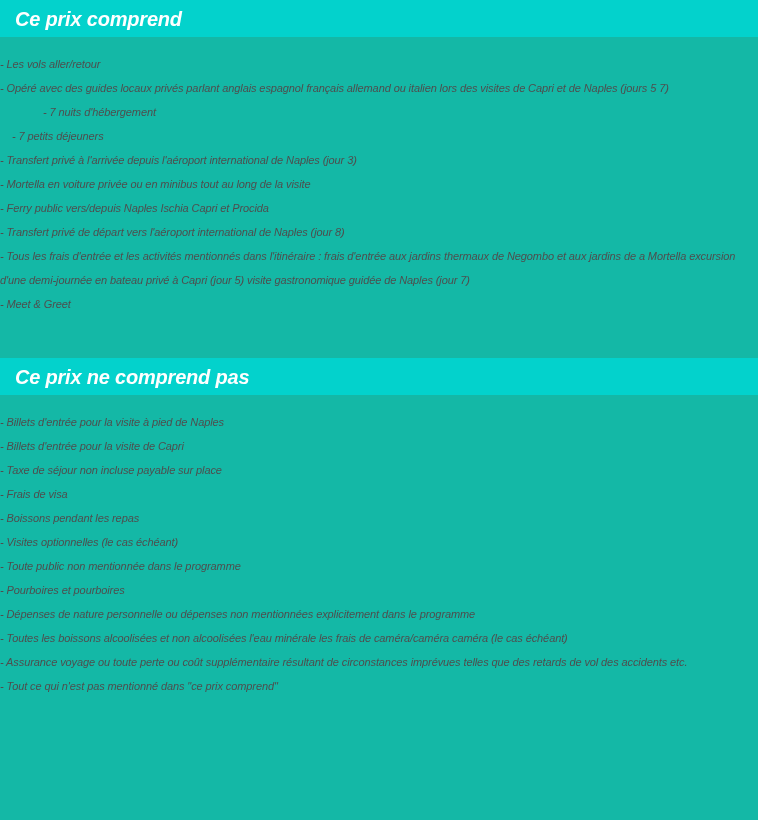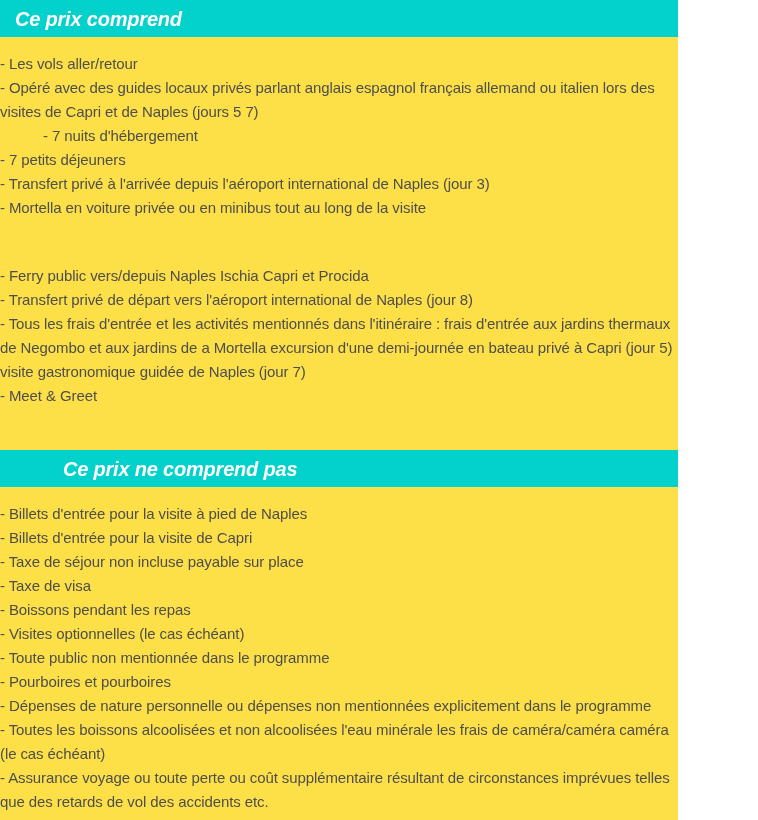--- a/index.html
+++ b/index.html
@@ -8,24 +8,24 @@
     padding: 0;
   }
   body {
     width: 758px;
     height: 820px;
     background: #ffffff;
     font-family: "Liberation Sans", sans-serif;
     overflow: hidden;
   }
   .page {
-    width: 678px;
+    width: 758px;
     height: 820px;
     position: relative;
-    background: #fde047;
+    background: #14b8a6;
   }
   .section {
     width: 100%;
   }
   .section-header {
     background: #03d2cc;
     height: 37px;
     display: flex;
     align-items: center;
     padding: 0 0 0 15px;
@@ -52,21 +52,22 @@
   .exclusions-body {
     padding-top: 15px;
   }
   .bullet-list {
     list-style: none;
     margin: 0;
     padding: 0;
   }
   .bullet-item {
     font-family: "Liberation Sans", sans-serif;
-    font-size: 15px;
+    font-style: italic;
+    font-size: 11px;
     line-height: 24px;
     color: #4e4e4e;
     padding: 0;
     margin: 0;
     text-indent: 0;
     word-spacing: 0px;
     letter-spacing: -0.1px;
   }
   .spacer-between-sections {
     height: 42px;
@@ -82,43 +83,43 @@
 
   <section class="section">
     <div class="section-header" style="background: rgb(3, 210, 204);">
       <span class="section-header-title" style="color: rgb(255, 255, 255);">Ce prix comprend</span>
     </div>
     <div class="section-body inclusions-body">
       <ul class="bullet-list" id="inclusions-list">
           <li class="bullet-item" style="color: rgb(78, 78, 78);">- Les vols aller/retour</li>
           <li class="bullet-item" style="color: rgb(78, 78, 78);">- Opéré avec des guides locaux privés parlant anglais espagnol français allemand ou italien lors des visites de Capri et de Naples (jours 5 7)</li>
           <li class="bullet-item" style="color: rgb(78, 78, 78); padding-left: 43px;">- 7 nuits d'hébergement</li>
-          <li class="bullet-item" style="color: rgb(78, 78, 78);">- 7 petits déjeuners</li>
+          <li class="bullet-item" style="color: rgb(78, 78, 78); padding-left: 12px;">- 7 petits déjeuners</li>
           <li class="bullet-item" style="color: rgb(78, 78, 78);">- Transfert privé à l'arrivée depuis l'aéroport international de Naples (jour 3)</li>
           <li class="bullet-item" style="color: rgb(78, 78, 78);">- Mortella en voiture privée ou en minibus tout au long de la visite</li>
-          <li class="bullet-item" style="color: rgb(78, 78, 78); margin-top: 44px;">- Ferry public vers/depuis Naples Ischia Capri et Procida</li>
+          <li class="bullet-item" style="color: rgb(78, 78, 78);">- Ferry public vers/depuis Naples Ischia Capri et Procida</li>
           <li class="bullet-item" style="color: rgb(78, 78, 78);">- Transfert privé de départ vers l'aéroport international de Naples (jour 8)</li>
           <li class="bullet-item" style="color: rgb(78, 78, 78);">- Tous les frais d'entrée et les activités mentionnés dans l'itinéraire : frais d'entrée aux jardins thermaux de Negombo et aux jardins de a Mortella excursion d'une demi-journée en bateau privé à Capri (jour 5) visite gastronomique guidée de Naples (jour 7)</li>
           <li class="bullet-item" style="color: rgb(78, 78, 78);">- Meet &amp; Greet</li>
         </ul>
     </div>
   </section>
 
   <div class="spacer-between-sections"></div>
 
   <section class="section">
     <div class="section-header" style="background: rgb(3, 210, 204);">
-      <span class="section-header-title" style="color: rgb(255, 255, 255); margin-left: 48px;">Ce prix ne comprend pas</span>
+      <span class="section-header-title" style="color: rgb(255, 255, 255);">Ce prix ne comprend pas</span>
     </div>
     <div class="section-body exclusions-body">
       <ul class="bullet-list" id="exclusions-list">
           <li class="bullet-item" style="color: rgb(78, 78, 78);">- Billets d'entrée pour la visite à pied de Naples</li>
           <li class="bullet-item" style="color: rgb(78, 78, 78);">- Billets d'entrée pour la visite de Capri</li>
           <li class="bullet-item" style="color: rgb(78, 78, 78);">- Taxe de séjour non incluse payable sur place</li>
-          <li class="bullet-item" style="color: rgb(78, 78, 78);">- Taxe de visa</li>
+          <li class="bullet-item" style="color: rgb(78, 78, 78);">- Frais de visa</li>
           <li class="bullet-item" style="color: rgb(78, 78, 78);">- Boissons pendant les repas</li>
           <li class="bullet-item" style="color: rgb(78, 78, 78);">- Visites optionnelles (le cas échéant)</li>
           <li class="bullet-item" style="color: rgb(78, 78, 78);">- Toute public non mentionnée dans le programme</li>
           <li class="bullet-item" style="color: rgb(78, 78, 78);">- Pourboires et pourboires</li>
           <li class="bullet-item" style="color: rgb(78, 78, 78);">- Dépenses de nature personnelle ou dépenses non mentionnées explicitement dans le programme</li>
           <li class="bullet-item" style="color: rgb(78, 78, 78);">- Toutes les boissons alcoolisées et non alcoolisées l'eau minérale les frais de caméra/caméra caméra (le cas échéant)</li>
           <li class="bullet-item" style="color: rgb(78, 78, 78);">- Assurance voyage ou toute perte ou coût supplémentaire résultant de circonstances imprévues telles que des retards de vol des accidents etc.</li>
           <li class="bullet-item" style="color: rgb(78, 78, 78);">- Tout ce qui n'est pas mentionné dans "ce prix comprend"</li>
         </ul>
     </div>

